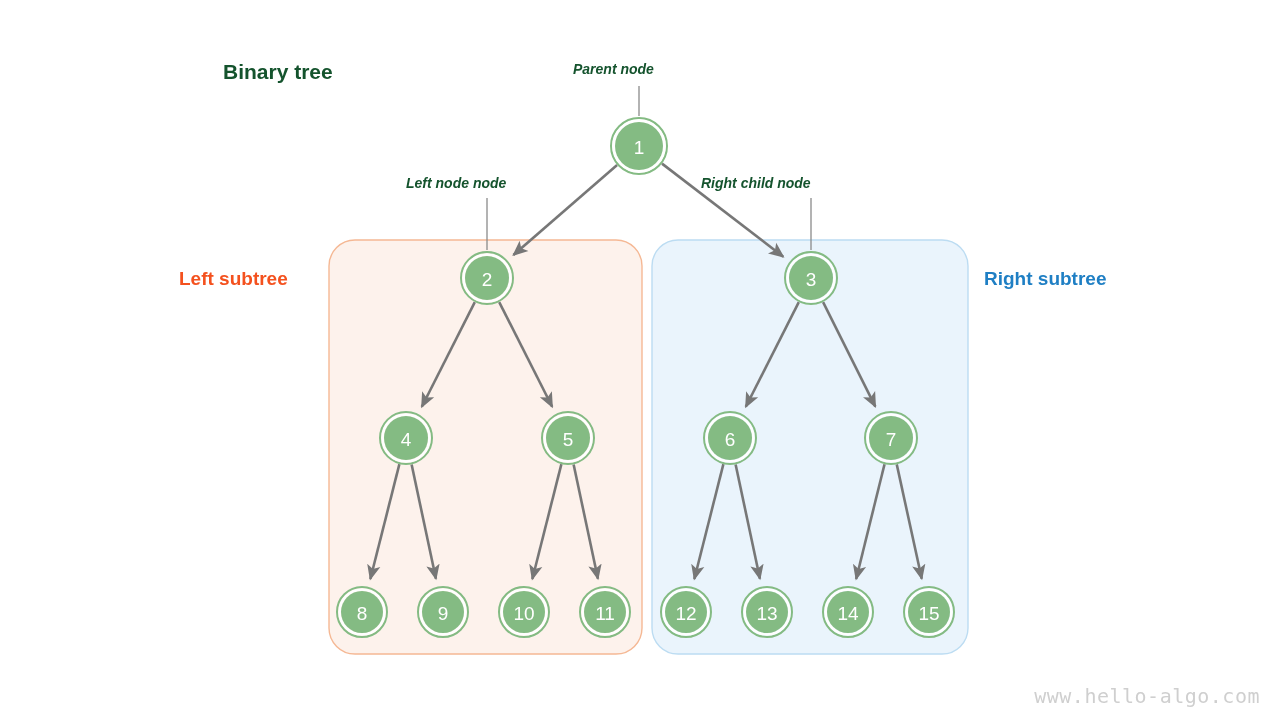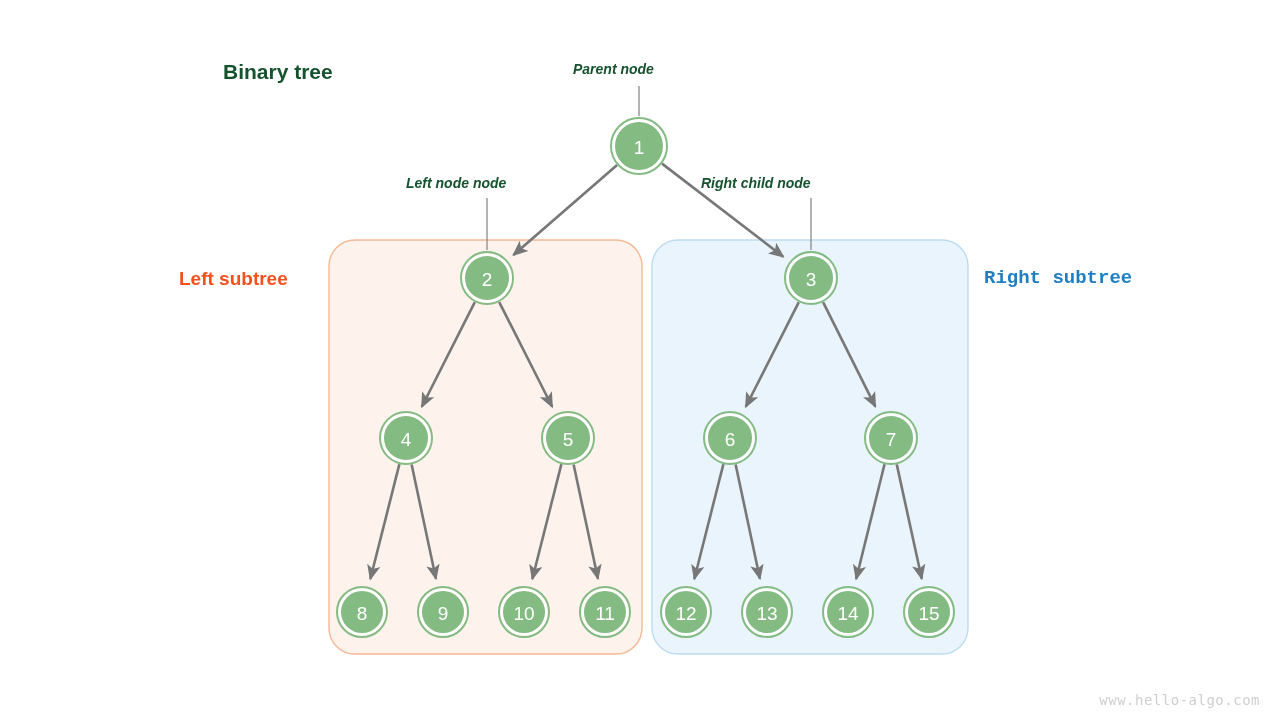--- a/index.html
+++ b/index.html
@@ -49,21 +49,21 @@
   }
   .label-right-sub {
     font-size: 19px;
     color: #1f7fc4;
   }
   .watermark {
     position: absolute;
     right: 20px;
     bottom: 12px;
     font-family: "DejaVu Sans Mono", "Liberation Mono", monospace;
-    font-size: 14px;
+    font-size: 20px;
     color: #cfcfcf;
     letter-spacing: 0.5px;
     white-space: nowrap;
     margin-left: 26px;
   }
   .node-text {
     font-family: "Liberation Sans", sans-serif;
     fill: #ffffff;
     font-size: 19px;
     text-anchor: middle;
@@ -200,18 +200,18 @@
         </g>
       </g>
   </svg>
 
   <div id="labels-group">
       <div class="label label-title" style="left: 179px; top: 61px;">Binary tree</div>
       <div class="label label-dark" style="left: 573px; top: 62px;">Parent node</div>
       <div class="label label-dark" style="left: 406px; top: 176px;">Left node node</div>
       <div class="label label-dark" style="left: 701px; top: 176px;">Right child node</div>
       <div class="label label-left-sub" style="left: 179px; top: 269px;">Left subtree</div>
-      <div class="label label-right-sub" style="left: 984px; top: 269px; font-family: Liberation Mono, monospace;">Right subtree</div>
+      <div class="label label-right-sub" style="left: 984px; top: 269px;">Right subtree</div>
     </div>
 
   <div class="watermark">www.hello-algo.com</div>
 
 </div>
 
 </body></html>

